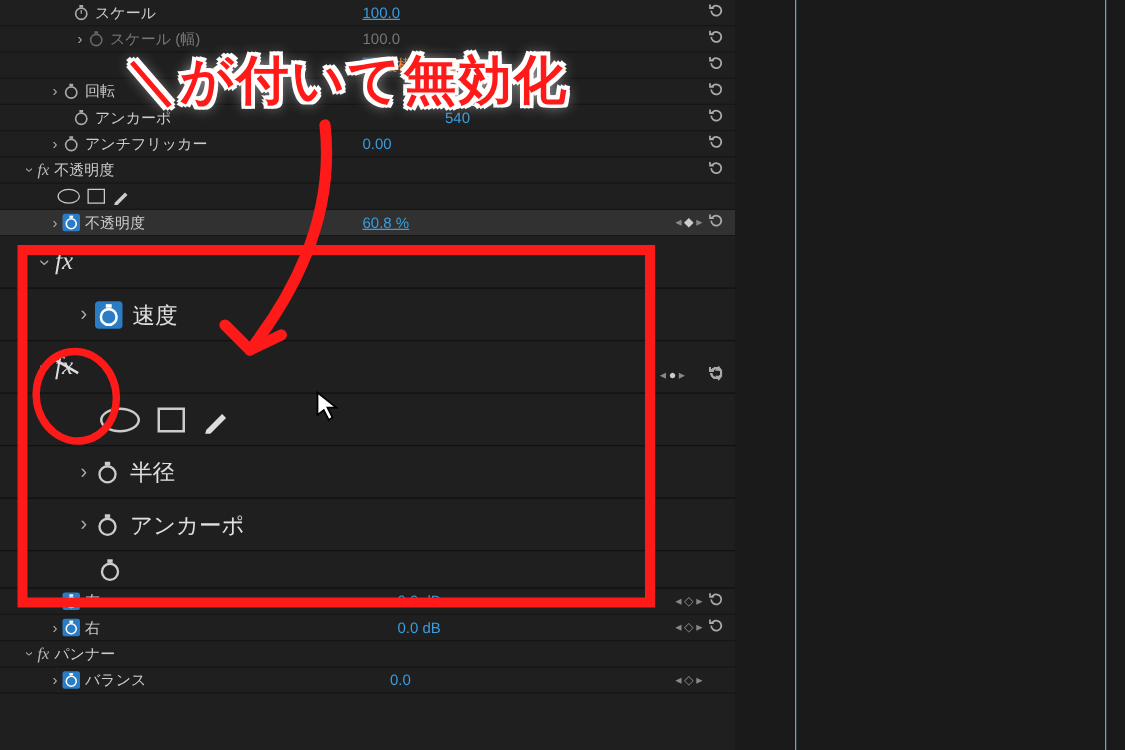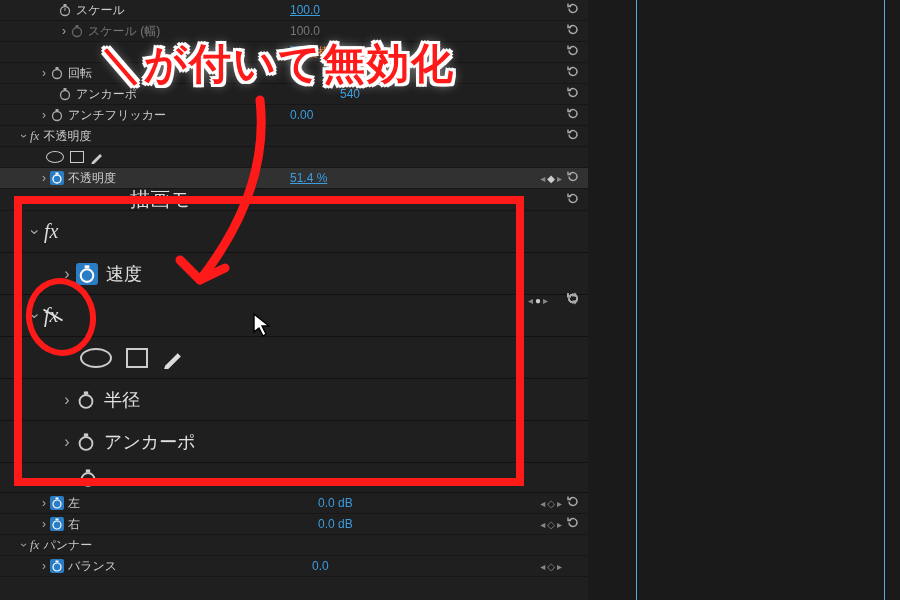--- a/index.html
+++ b/index.html
@@ -283,21 +283,21 @@
   </div>
 
   <div class="row indent-2">
     <span class="stopwatch">
       <svg viewBox="0 0 14 14">
           <circle cx="7" cy="8" r="4.5" fill="none" stroke="#aaa" stroke-width="1.3"></circle>
           <rect x="5.5" y="1" width="3" height="2" fill="#aaa"></rect>
         </svg>
     </span>
     <span class="label">アンカーポ</span>
-    <span class="val plain" style="left:340px">540</span>
+    <span class="val plain" style="left:356px">540</span>
     <span class="reset-icon">
       <svg width="14" height="14" viewBox="0 0 14 14">
           <path d="M3 7a4 4 0 1 0 1.5-3.1L3 5" fill="none" stroke="#aaa" stroke-width="1.4"></path>
           <path d="M2 2v3h3" fill="none" stroke="#aaa" stroke-width="1.4"></path>
         </svg>
     </span>
   </div>
 
   <div class="row indent-1">
     <span class="toggle-arrow">›</span>
@@ -341,43 +341,34 @@
 
   <div class="row indent-1 selected-row">
     <span class="toggle-arrow">›</span>
     <span class="stopwatch" style="background:#2a7dc4;border-radius:2px;">
       <svg viewBox="0 0 14 14">
           <circle cx="7" cy="8" r="4" fill="none" stroke="#fff" stroke-width="1.3"></circle>
           <rect x="5.5" y="1.5" width="3" height="1.8" fill="#fff"></rect>
         </svg>
     </span>
     <span class="label">不透明度</span>
-    <span class="val">51.4 %</span>
+    <span class="val">60.8 %</span>
     <div class="kf-controls">
       <span class="di">◂</span>
         <span class="di" style="color:#ccc">◆</span>
         <span class="di">▸</span>
     </div>
     <span class="reset-icon">
       <svg width="14" height="14" viewBox="0 0 14 14">
           <path d="M3 7a4 4 0 1 0 1.5-3.1L3 5" fill="none" stroke="#aaa" stroke-width="1.4"></path>
           <path d="M2 2v3h3" fill="none" stroke="#aaa" stroke-width="1.4"></path>
         </svg>
     </span>
   </div>
 
-  <div class="row indent-2" style="height:22px">
-    <span style="position:absolute;left:130px;font-size:20px;color:#ddd">描画モ</span>
-    <span class="reset-icon">
-      <svg width="14" height="14" viewBox="0 0 14 14">
-          <path d="M3 7a4 4 0 1 0 1.5-3.1L3 5" fill="none" stroke="#aaa" stroke-width="1.4"></path>
-          <path d="M2 2v3h3" fill="none" stroke="#aaa" stroke-width="1.4"></path>
-        </svg>
-    </span>
-  </div>
 
   <div class="big-row" style="padding-left:26px">
     <span class="toggle-arrow" style="transform:rotate(90deg);font-size:16px;width:18px">›</span>
     <span class="big-fx">fx</span>
     <div class="kf-controls" style="right:40px">
       <span class="di">◂</span>
         <span class="di" style="color:#ccc">●</span>
         <span class="di">▸</span>
     </div>
   </div>

